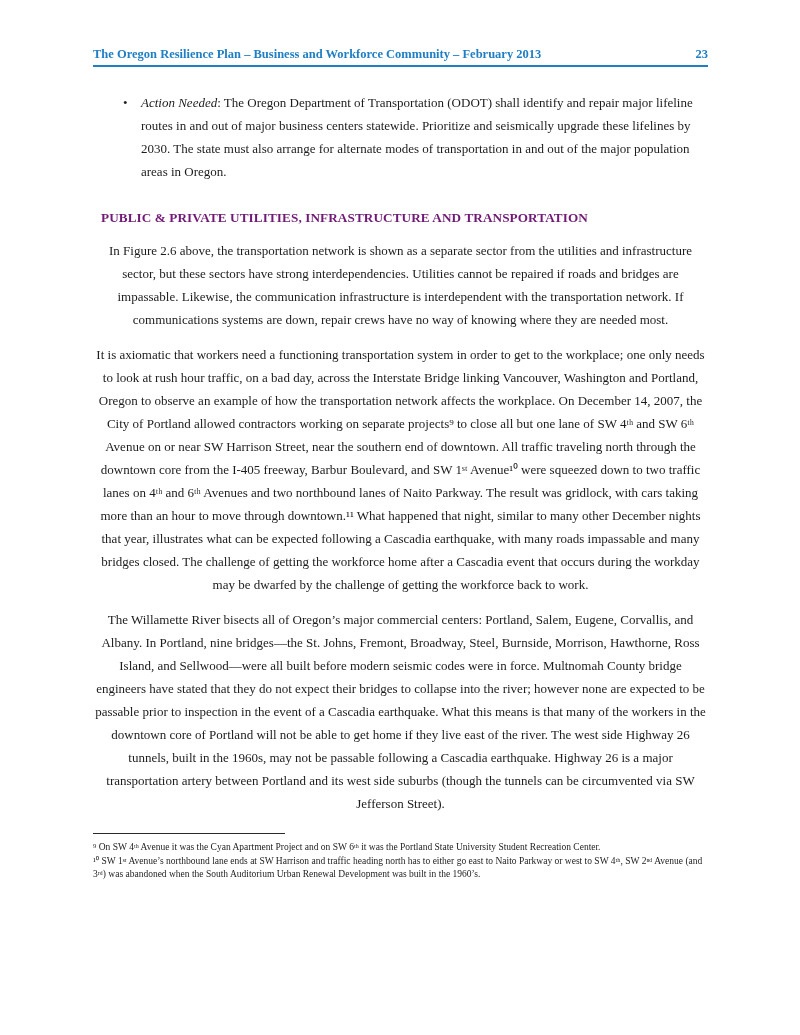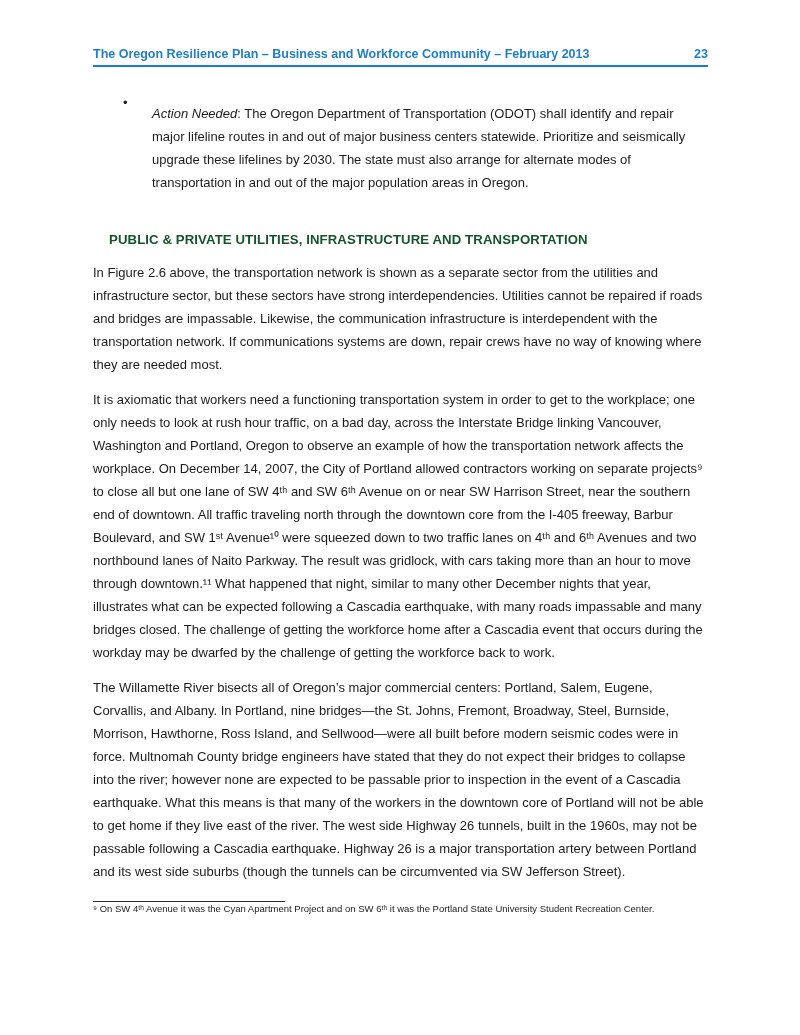--- a/index.html
+++ b/index.html
@@ -8,21 +8,21 @@
     background: #ffffff;
   }
   .page {
     position: relative;
     width: 800px;
     height: 1035px;
     box-sizing: border-box;
     background: #ffffff;
     padding: 46px 92px 0 93px;
     overflow: hidden;
-    font-family: Liberation Sans, sans-serif;
+    font-family: Liberation Serif, serif;
     color: var(--body-text, #1c1c1c);
     -webkit-font-smoothing: antialiased;
   }
   .header {
     display: flex;
     justify-content: space-between;
     align-items: flex-end;
     font-weight: bold;
     font-size: 12.5px;
     line-height: 16px;
@@ -36,46 +36,46 @@
   }
   .bullet-dot {
     width: 18px;
     margin-left: 30px;
     flex: 0 0 18px;
     font-size: 13px;
     line-height: 23px;
   }
   .bullet-text {
     flex: 1;
-    margin: 11px;
+    margin: 0;
     font-size: 13px;
     line-height: 23px;
   }
   .lead-italic { font-style: italic; }
   h2.section-heading {
-    margin: 26px 0 0 16px;
+    margin: 26px 0 0 8px;
     font-size: 13.2px;
     line-height: 18px;
     font-weight: bold;
-    color: #14532d;
+    color: #701a75;
     letter-spacing: 0.1px;
   }
   p.body {
     margin: 12px 0 0 0;
     font-size: 13px;
     line-height: 23px;
-    text-align: left;
+    text-align: center;
   }
   .footnote-rule {
     width: 192px;
     height: 0;
     border-top: 1.5px solid #2a2a2a;
     margin-top: 18px;
   }
-  .footnotes { }
+  .footnotes { margin-top: 7px; }
   p.footnote {
     margin: 0;
     font-size: 9.5px;
     line-height: 13.5px;
     color: #1c1c1c;
   }
 </style>
 </head>
 <body>
 
@@ -96,15 +96,16 @@
   <p class="body">In Figure 2.6 above, the transportation network is shown as a separate sector from the utilities and infrastructure sector, but these sectors have strong interdependencies. Utilities cannot be repaired if roads and bridges are impassable. Likewise, the communication infrastructure is interdependent with the transportation network. If communications systems are down, repair crews have no way of knowing where they are needed most.</p>
 
   <p class="body">It is axiomatic that workers need a functioning transportation system in order to get to the workplace; one only needs to look at rush hour traffic, on a bad day, across the Interstate Bridge linking Vancouver, Washington and Portland, Oregon to observe an example of how the transportation network affects the workplace. On December 14, 2007, the City of Portland allowed contractors working on separate projects⁹ to close all but one lane of SW 4ᵗʰ and SW 6ᵗʰ Avenue on or near SW Harrison Street, near the southern end of downtown. All traffic traveling north through the downtown core from the I-405 freeway, Barbur Boulevard, and SW 1ˢᵗ Avenue¹⁰ were squeezed down to two traffic lanes on 4ᵗʰ and 6ᵗʰ Avenues and two northbound lanes of Naito Parkway. The result was gridlock, with cars taking more than an hour to move through downtown.¹¹ What happened that night, similar to many other December nights that year, illustrates what can be expected following a Cascadia earthquake, with many roads impassable and many bridges closed. The challenge of getting the workforce home after a Cascadia event that occurs during the workday may be dwarfed by the challenge of getting the workforce back to work.</p>
 
   <p class="body">The Willamette River bisects all of Oregon’s major commercial centers: Portland, Salem, Eugene, Corvallis, and Albany. In Portland, nine bridges—the St. Johns, Fremont, Broadway, Steel, Burnside, Morrison, Hawthorne, Ross Island, and Sellwood—were all built before modern seismic codes were in force. Multnomah County bridge engineers have stated that they do not expect their bridges to collapse into the river; however none are expected to be passable prior to inspection in the event of a Cascadia earthquake. What this means is that many of the workers in the downtown core of Portland will not be able to get home if they live east of the river. The west side Highway 26 tunnels, built in the 1960s, may not be passable following a Cascadia earthquake. Highway 26 is a major transportation artery between Portland and its west side suburbs (though the tunnels can be circumvented via SW Jefferson Street).</p>
 
   <div class="footnote-rule"></div>
 
   <div class="footnotes">
     <p class="footnote">⁹ On SW 4ᵗʰ Avenue it was the Cyan Apartment Project and on SW 6ᵗʰ it was the Portland State University Student Recreation Center.</p>
+    <p class="footnote">¹⁰ SW 1ˢᵗ Avenue’s northbound lane ends at SW Harrison and traffic heading north has to either go east to Naito Parkway or west to SW 4ᵗʰ, SW 2ⁿᵈ Avenue (and 3ʳᵈ) was abandoned when the South Auditorium Urban Renewal Development was built in the 1960’s.</p>
   </div>
 
 </div>
 
 </body></html>

